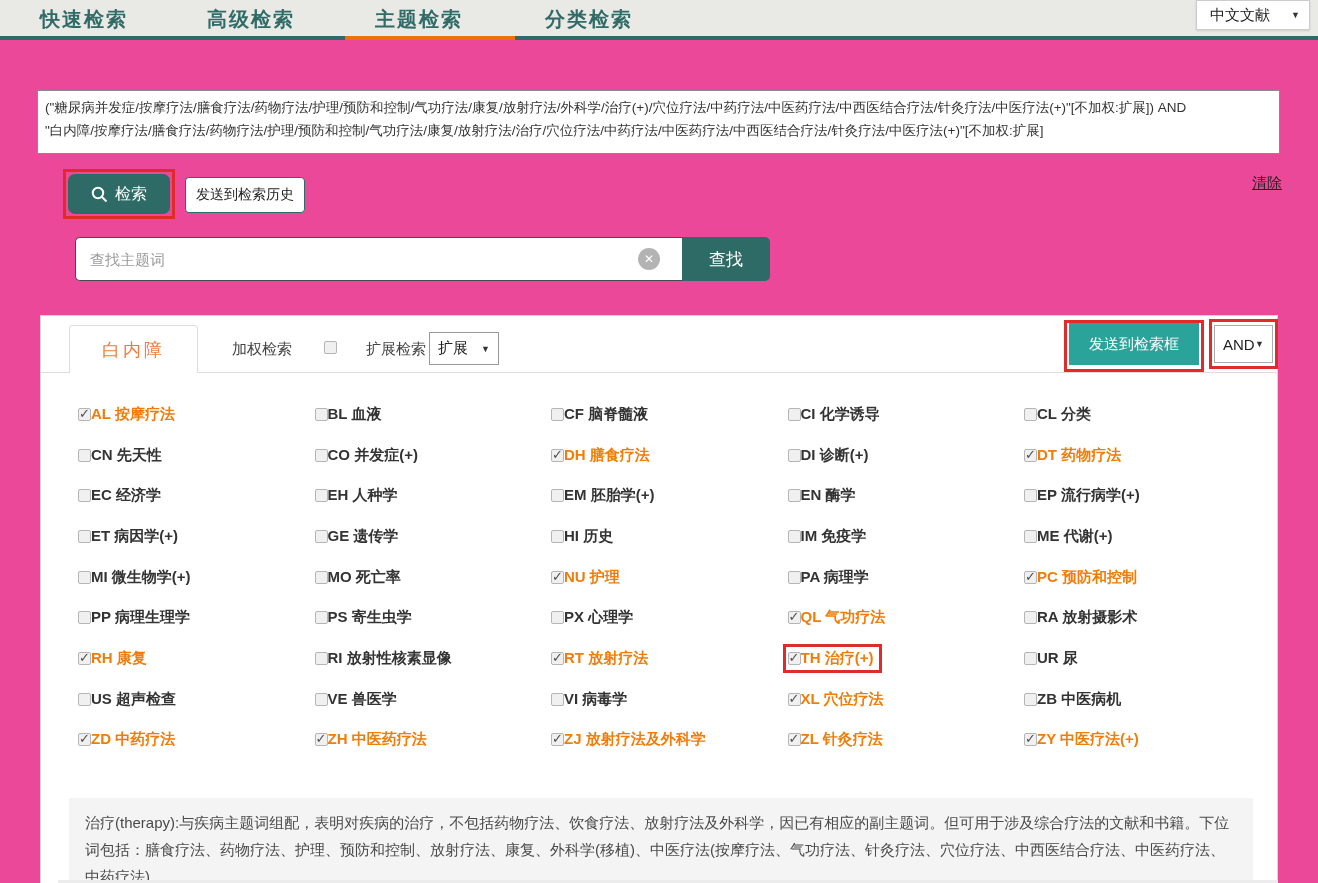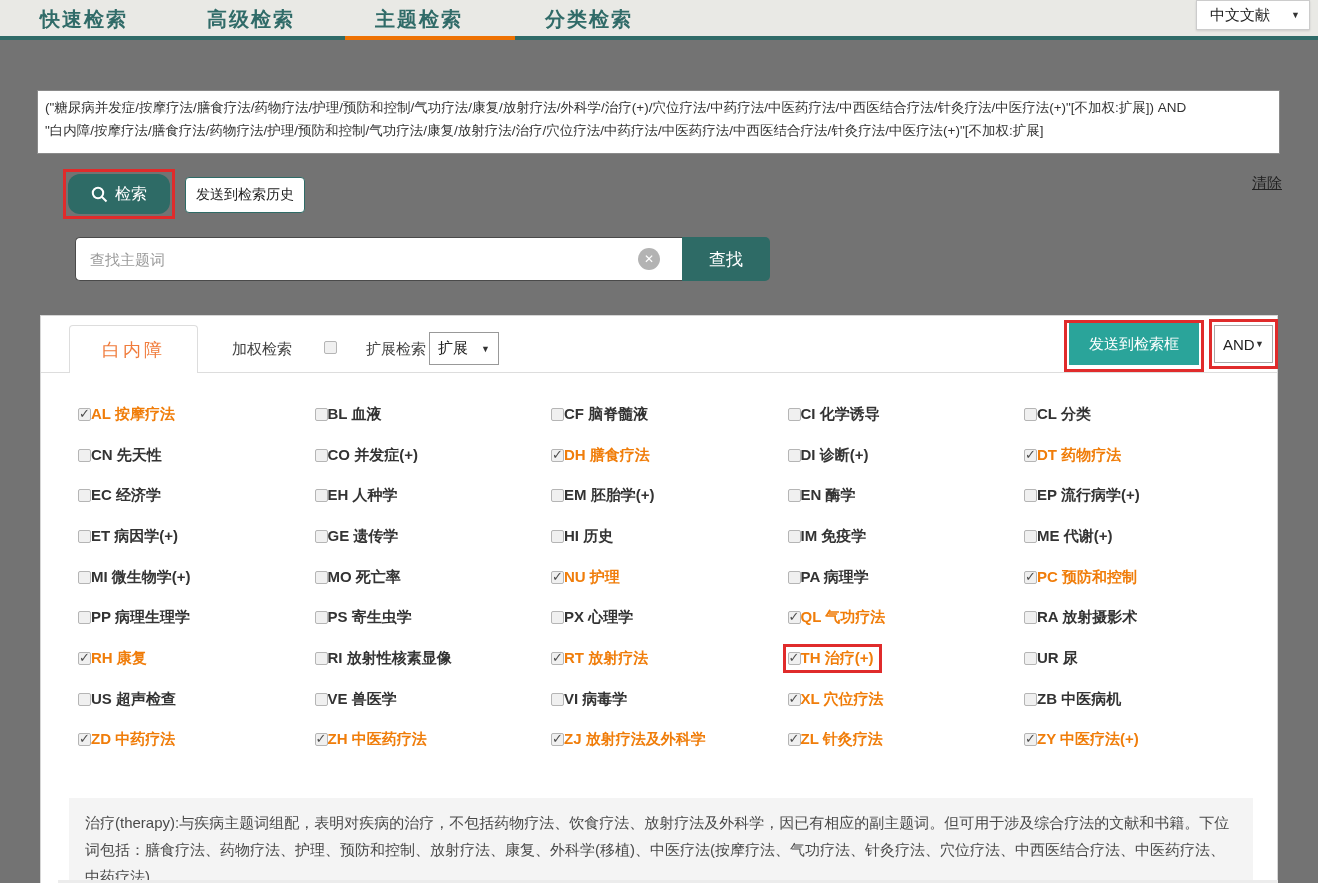--- a/index.html
+++ b/index.html
@@ -1,18 +1,18 @@
 <!DOCTYPE html>
 <html><head>
 <meta charset="utf-8">
 <style>
   * { margin:0; padding:0; box-sizing:border-box; }
   html,body { width:1318px; height:883px; background:#fff;
     font-family:"Liberation Sans","DejaVu Sans",sans-serif; }
-  #app { position:relative; width:1318px; height:883px; overflow:hidden; background:#737373; }
+  #app { position:relative; width:1318px; height:883px; overflow:hidden; background:#ec4899; }
 
   
   .topbar { position:absolute; left:0; top:0; width:1318px; height:40px;
     background:#e9e9e5; border-bottom:4px solid #306b68; }
   .toptab { position:absolute; top:6px; font-size:20px; font-weight:bold; color:#306b68;
     letter-spacing:2px; cursor:pointer; }
   .underline-active { position:absolute; left:345px; top:36px; width:170px; height:4px;
     background:#ee7203; z-index:2; }
   .lang-select { position:absolute; left:1196px; top:0; width:114px; height:30px;
     background:#fff; border:1px solid #ccc; box-shadow:0 1px 2px rgba(0,0,0,.12);
@@ -25,21 +25,21 @@
     border:1px solid #8a8a8a; background:#fff; font-size:13.5px; color:#333;
     line-height:23px; padding:5px 7px; resize:none; overflow:hidden;
     font-family:"Liberation Sans","DejaVu Sans",sans-serif; }
 
   
   .red-wrap { border:3px solid #e02b2b; }
   .search-wrap { position:absolute; left:63px; top:169px; width:112px; height:50px;
     display:flex; align-items:center; justify-content:center; }
   .btn-search { width:102px; height:40px; background:#2e6b66; color:#fff; border:none;
     font-size:16px; display:flex; align-items:center; justify-content:center; gap:7px;
-    cursor:pointer; border-radius:12px; }
+    cursor:pointer; border-radius:7px; }
   .btn-history { position:absolute; left:185px; top:177px; width:120px; height:36px;
     background:#fff; border:1px solid #2e6b66; border-radius:4px; font-size:14px;
     color:#222; cursor:pointer; }
   .clear-link { position:absolute; left:1252px; top:174px; font-size:15px; color:#222;
     text-decoration:underline; cursor:pointer; }
 
   
   .find-group { position:absolute; left:75px; top:237px; width:695px; height:44px;
     display:flex; }
   .find-input { flex:1; border:1px solid #4a4a4a; border-right:none;

